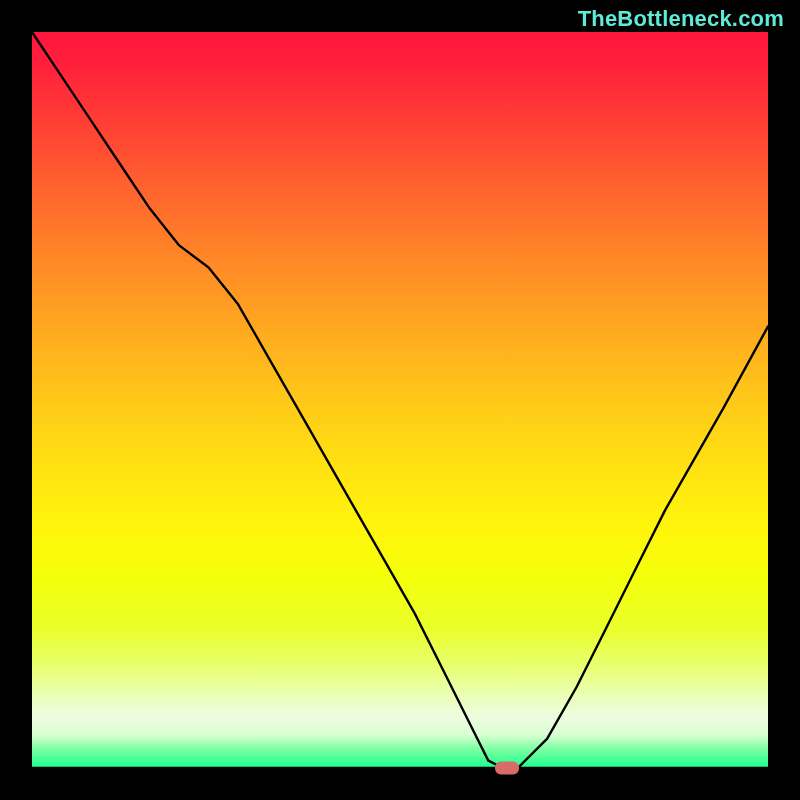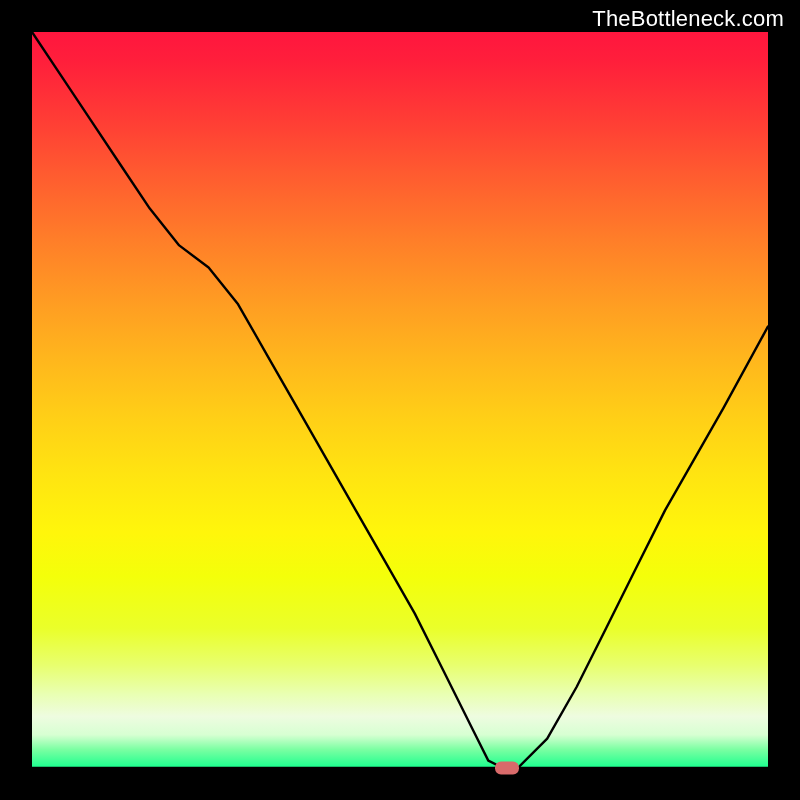--- a/index.html
+++ b/index.html
@@ -58,22 +58,22 @@
     height: 13px;
     border-radius: 6px;
     background: #d96a6a;
     transform: translate(-50%, -50%);
   }
   .watermark {
     position: absolute;
     top: 6px;
     right: 16px;
     font-size: 22px;
-    font-weight: 400;
-    color: #ffffff;
+    font-weight: 700;
+    color: #5eead4;
     letter-spacing: 0.2px;
   }
 </style>
 </head>
 <body>
 <div class="frame">
 
   <div class="plot-area">
 
     <svg class="curve" viewBox="0 0 736 736" preserveAspectRatio="none">

